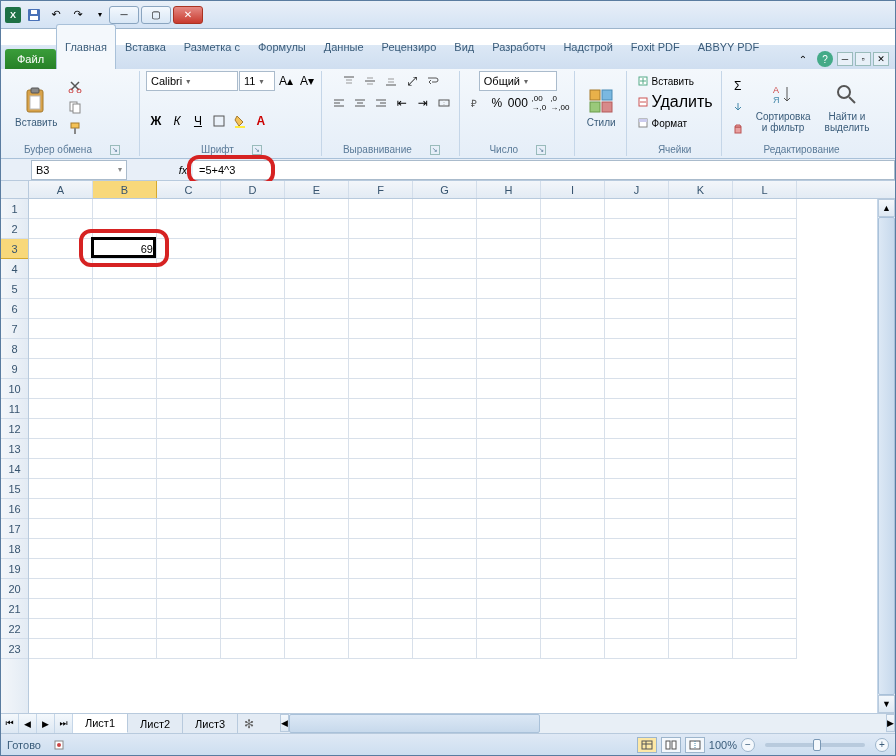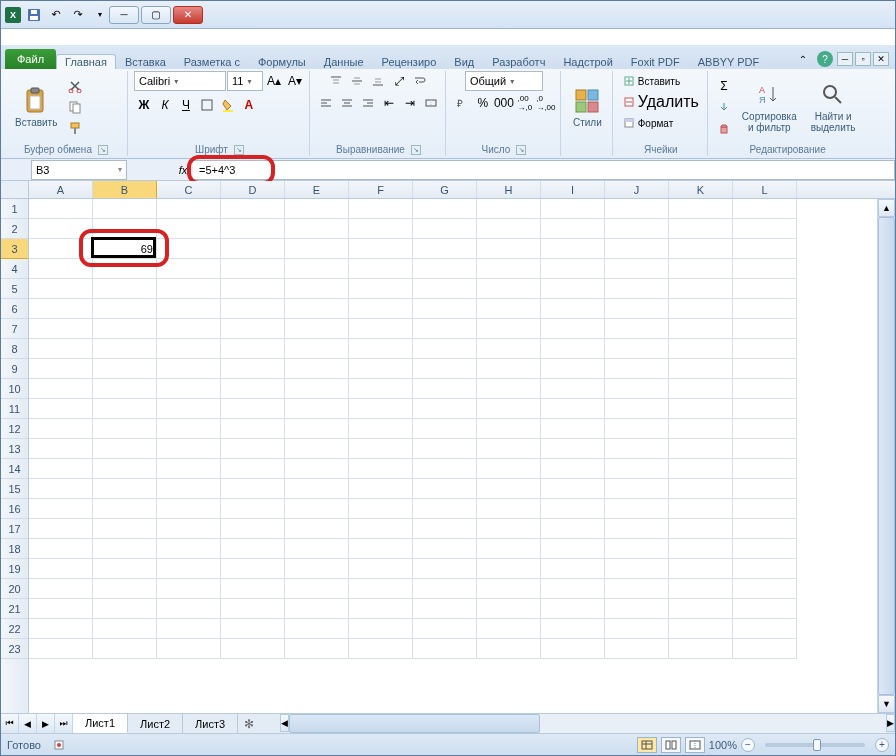--- a/index.html
+++ b/index.html
@@ -12,32 +12,32 @@
 .qat { display: flex; gap: 4px; align-items: center; }
 .qat-btn { width: 18px; height: 18px; display: flex; align-items: center; justify-content: center; cursor: pointer; border-radius: 2px; }
 .title-text { flex: 1; text-align: center; color: #3b5a78; font-size: 12px; }
 .win-controls { display: flex; gap: 2px; }
 .win-btn { width: 30px; height: 18px; border: 1px solid #8aa5c0; border-radius: 3px; display: flex; align-items: center; justify-content: center; background: linear-gradient(#f3f8fd,#d9e7f5); cursor: pointer; font-size: 10px; }
 .win-close { background: linear-gradient(#e58a84,#c83a2e); color: #fff; border-color: #a32; }
 
 
 .ribbon-tabs { height: 24px; display: flex; align-items: flex-end; background: linear-gradient(#dce8f5,#cfdef0); padding-left: 4px; margin-top: 16px; }
 .file-tab { background: linear-gradient(#3a9d3a,#278127); color: #fff; padding: 4px 12px; border-radius: 3px 3px 0 0; font-size: 11px; cursor: pointer; }
-.tab { padding: 1px 8px; font-size: 11px; color: #3a5c7a; cursor: pointer; border: 1px solid transparent; border-bottom: none; }
+.tab { padding: 16px 8px; font-size: 11px; color: #3a5c7a; cursor: pointer; border: 1px solid transparent; border-bottom: none; }
 .tab.active { background: #f4f8fc; border-color: #a9c1d9; border-radius: 3px 3px 0 0; }
 .tab-right { margin-left: auto; display: flex; gap: 4px; padding-right: 6px; align-items: center; }
 .help-btn { width: 16px; height: 16px; border-radius: 50%; background: #4a8; color: #fff; font-size: 10px; display: flex; align-items: center; justify-content: center; cursor: pointer; }
 .mdi-controls { display:flex; gap:2px; }
 .mdi-btn { width:16px; height:14px; border:1px solid #9bb; background:#e8f0f8; font-size:9px; display:flex; align-items:center; justify-content:center; cursor:pointer;}
 
 
 .ribbon { height: 90px; background: linear-gradient(#f4f8fc,#e5eef8); border-bottom: 1px solid #a9c1d9; display: flex; padding: 2px 4px; gap: 2px; }
 .ribbon-group { border-right: 1px solid #c5d6e8; display: flex; flex-direction: column; padding: 0 4px; }
 .group-body { flex: 1; display: flex; align-items: center; gap: 2px; }
-.group-label { font-size: 10px; color: #5a7a98; text-align: center; padding: 1px 15px; display:flex; justify-content:center; align-items:center; gap:6px;}
+.group-label { font-size: 10px; color: #5a7a98; text-align: center; padding: 1px 15px; display:flex; justify-content:center; align-items:center; gap:18px;}
 .dlg-launcher { width:10px; height:10px; border:1px solid #9bb; font-size:7px; display:inline-flex; align-items:center; justify-content:center; cursor:pointer;}
 .big-btn { display: flex; flex-direction: column; align-items: center; padding: 2px 6px; cursor: pointer; border-radius: 3px; gap:2px;}
 .big-btn .icon { width: 28px; height: 28px; display:flex; align-items:center; justify-content:center; font-size:20px;}
 .big-btn .lbl { font-size: 10px; color: #3a5c7a; text-align: center; line-height:1.1;}
 .small-btns { display: flex; flex-direction: column; gap: 1px; }
 .row-btns { display: flex; gap: 1px; }
 .small-btn { width: 20px; height: 20px; display: flex; align-items: center; justify-content: center; cursor: pointer; border-radius: 2px; font-size: 12px; }
 .combo { height: 20px; border: 1px solid #abc; background: #fff; font-size: 11px; padding: 0 4px; display:flex; align-items:center; gap:4px;}
 .combo .dd { font-size:8px; color:#666;}
 .font-c { width:92px;}
@@ -185,21 +185,21 @@
             </div>
         </div>
       </div>
       <div class="group-label">
           <span>Буфер обмена</span>
           <span class="dlg-launcher">↘</span>
         </div>
     </div>
 
     <div class="ribbon-group">
-      <div class="group-body" style="flex-direction:column; align-items:flex-start; gap:4px;">
+      <div class="group-body" style="flex-direction:column; align-items:flex-start; gap:20px;">
         <div class="row-btns">
           <div class="combo font-c">
               <span>Calibri</span>
               <span class="dd">▾</span>
             </div>
           <div class="combo size-c">
               <span>11</span>
               <span class="dd">▾</span>
             </div>
           <div class="small-btn">A▴</div>

